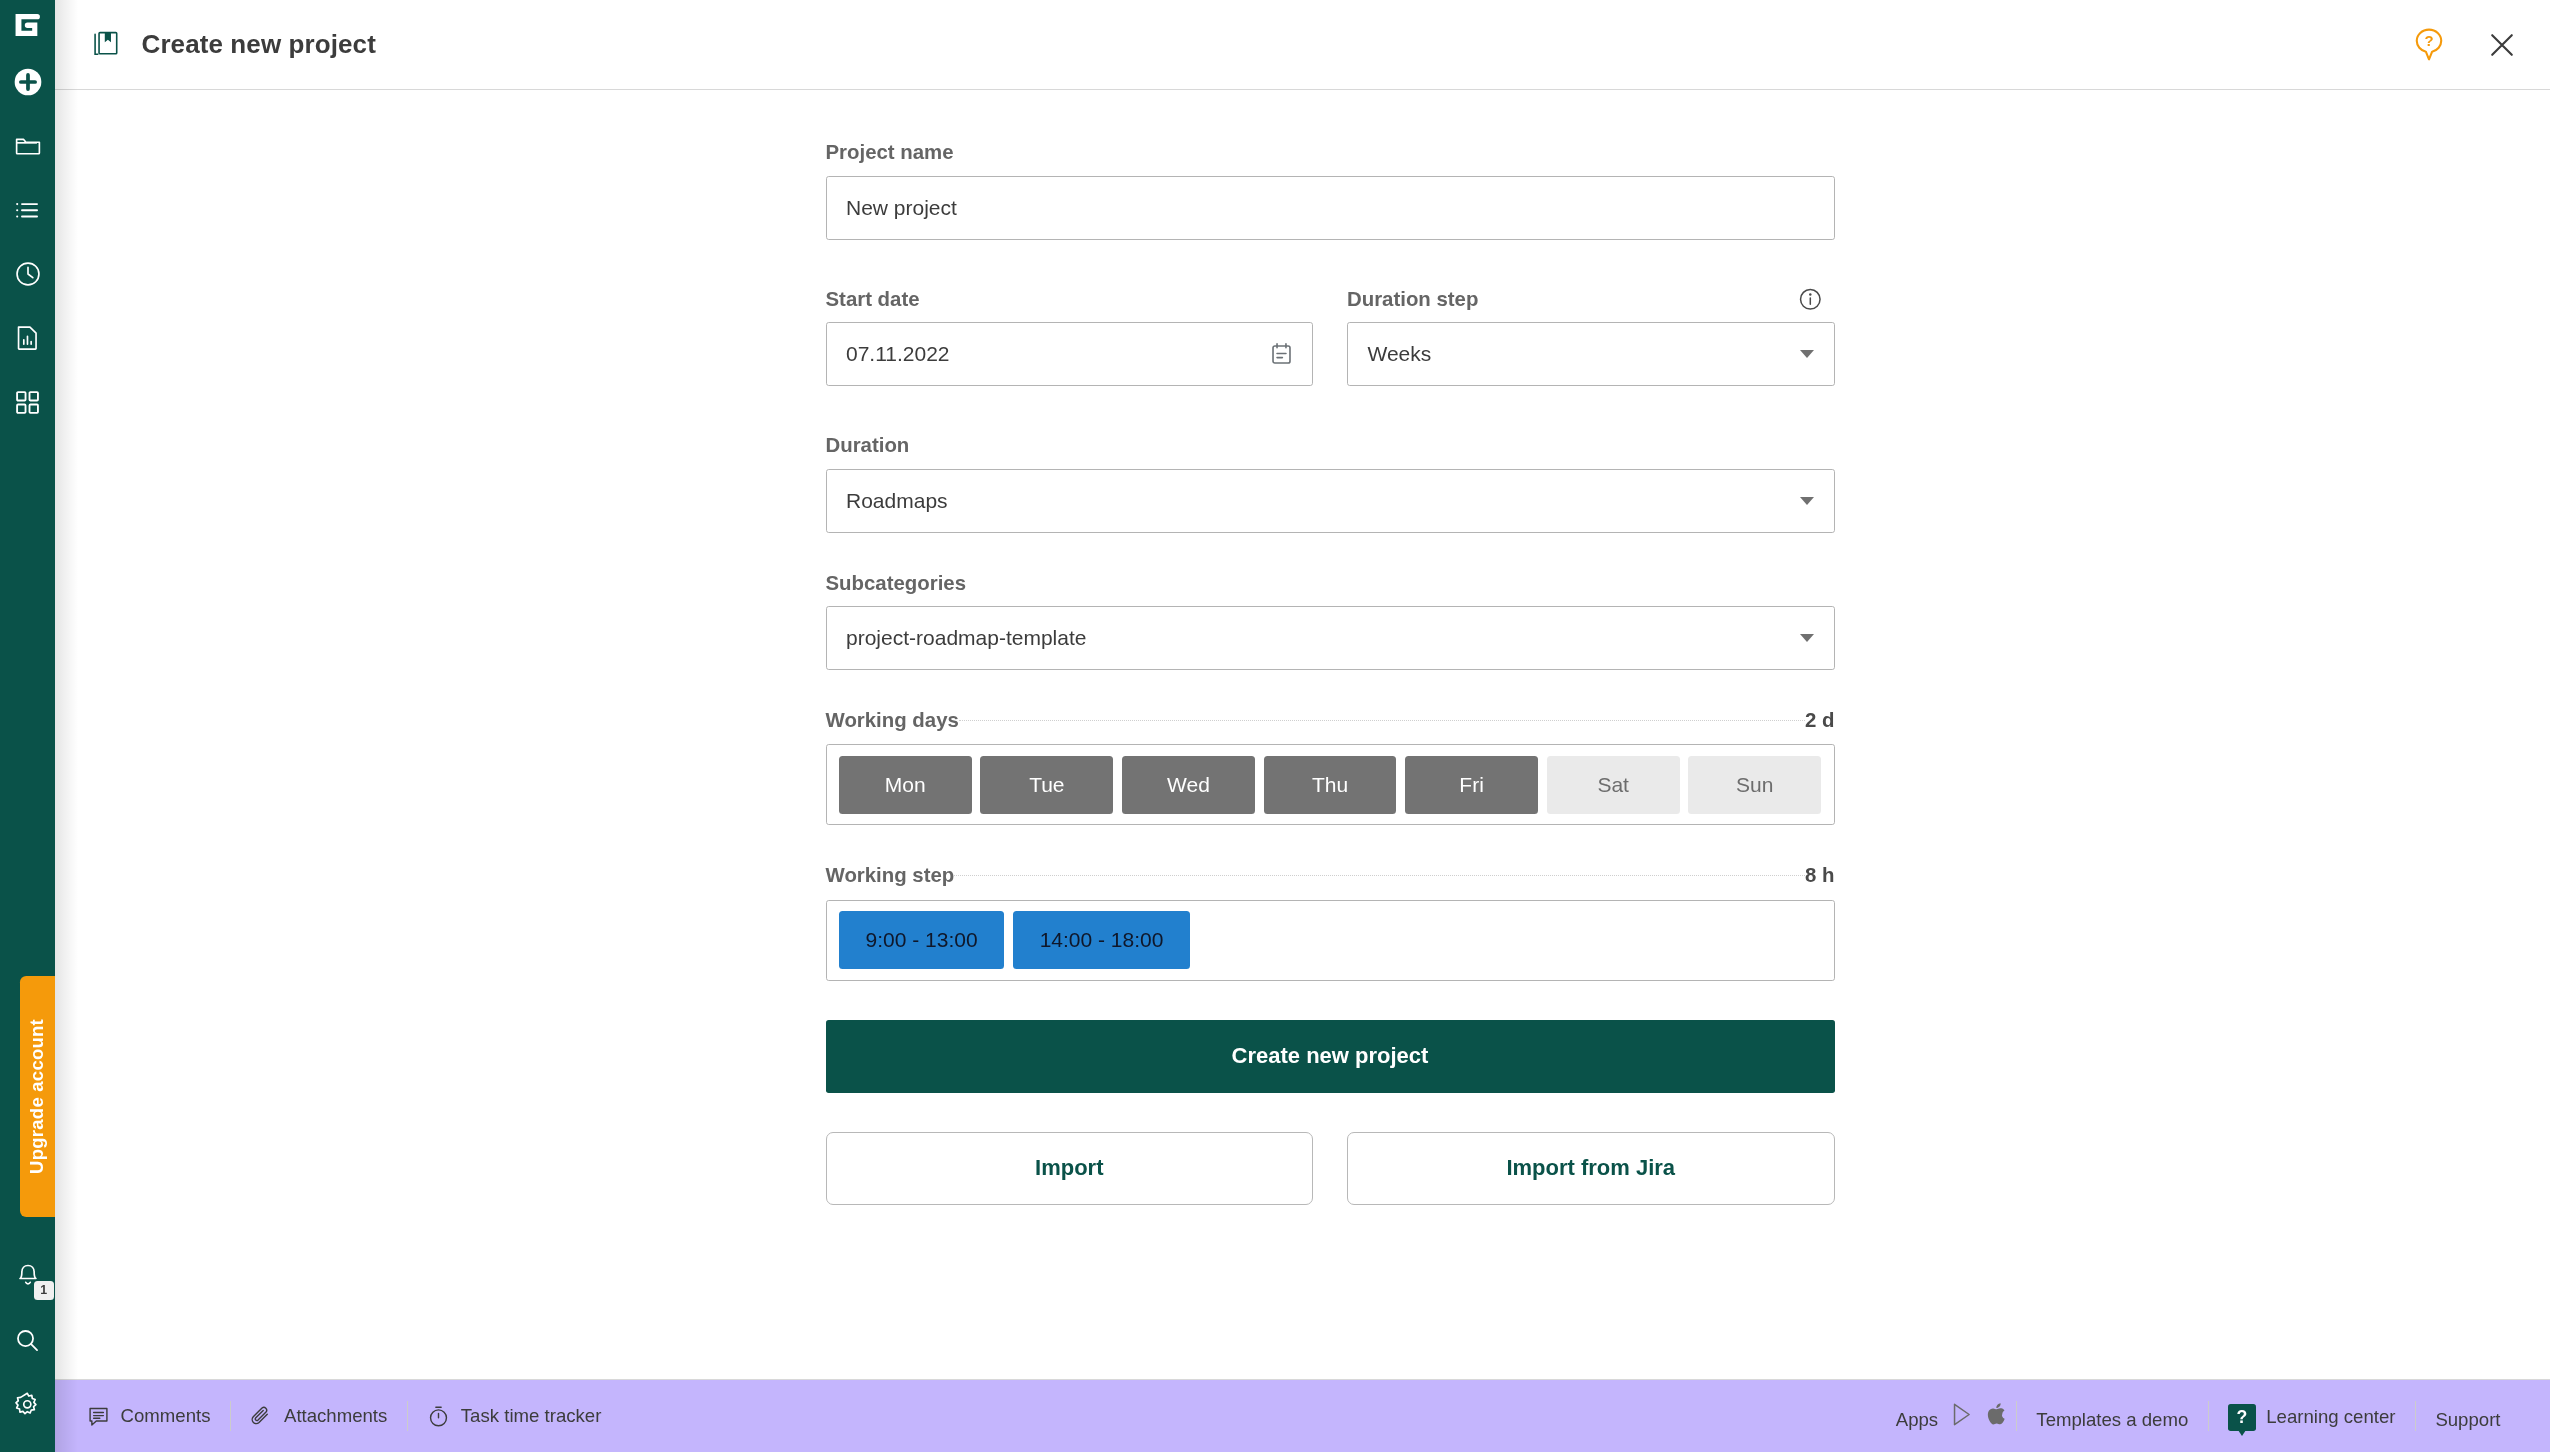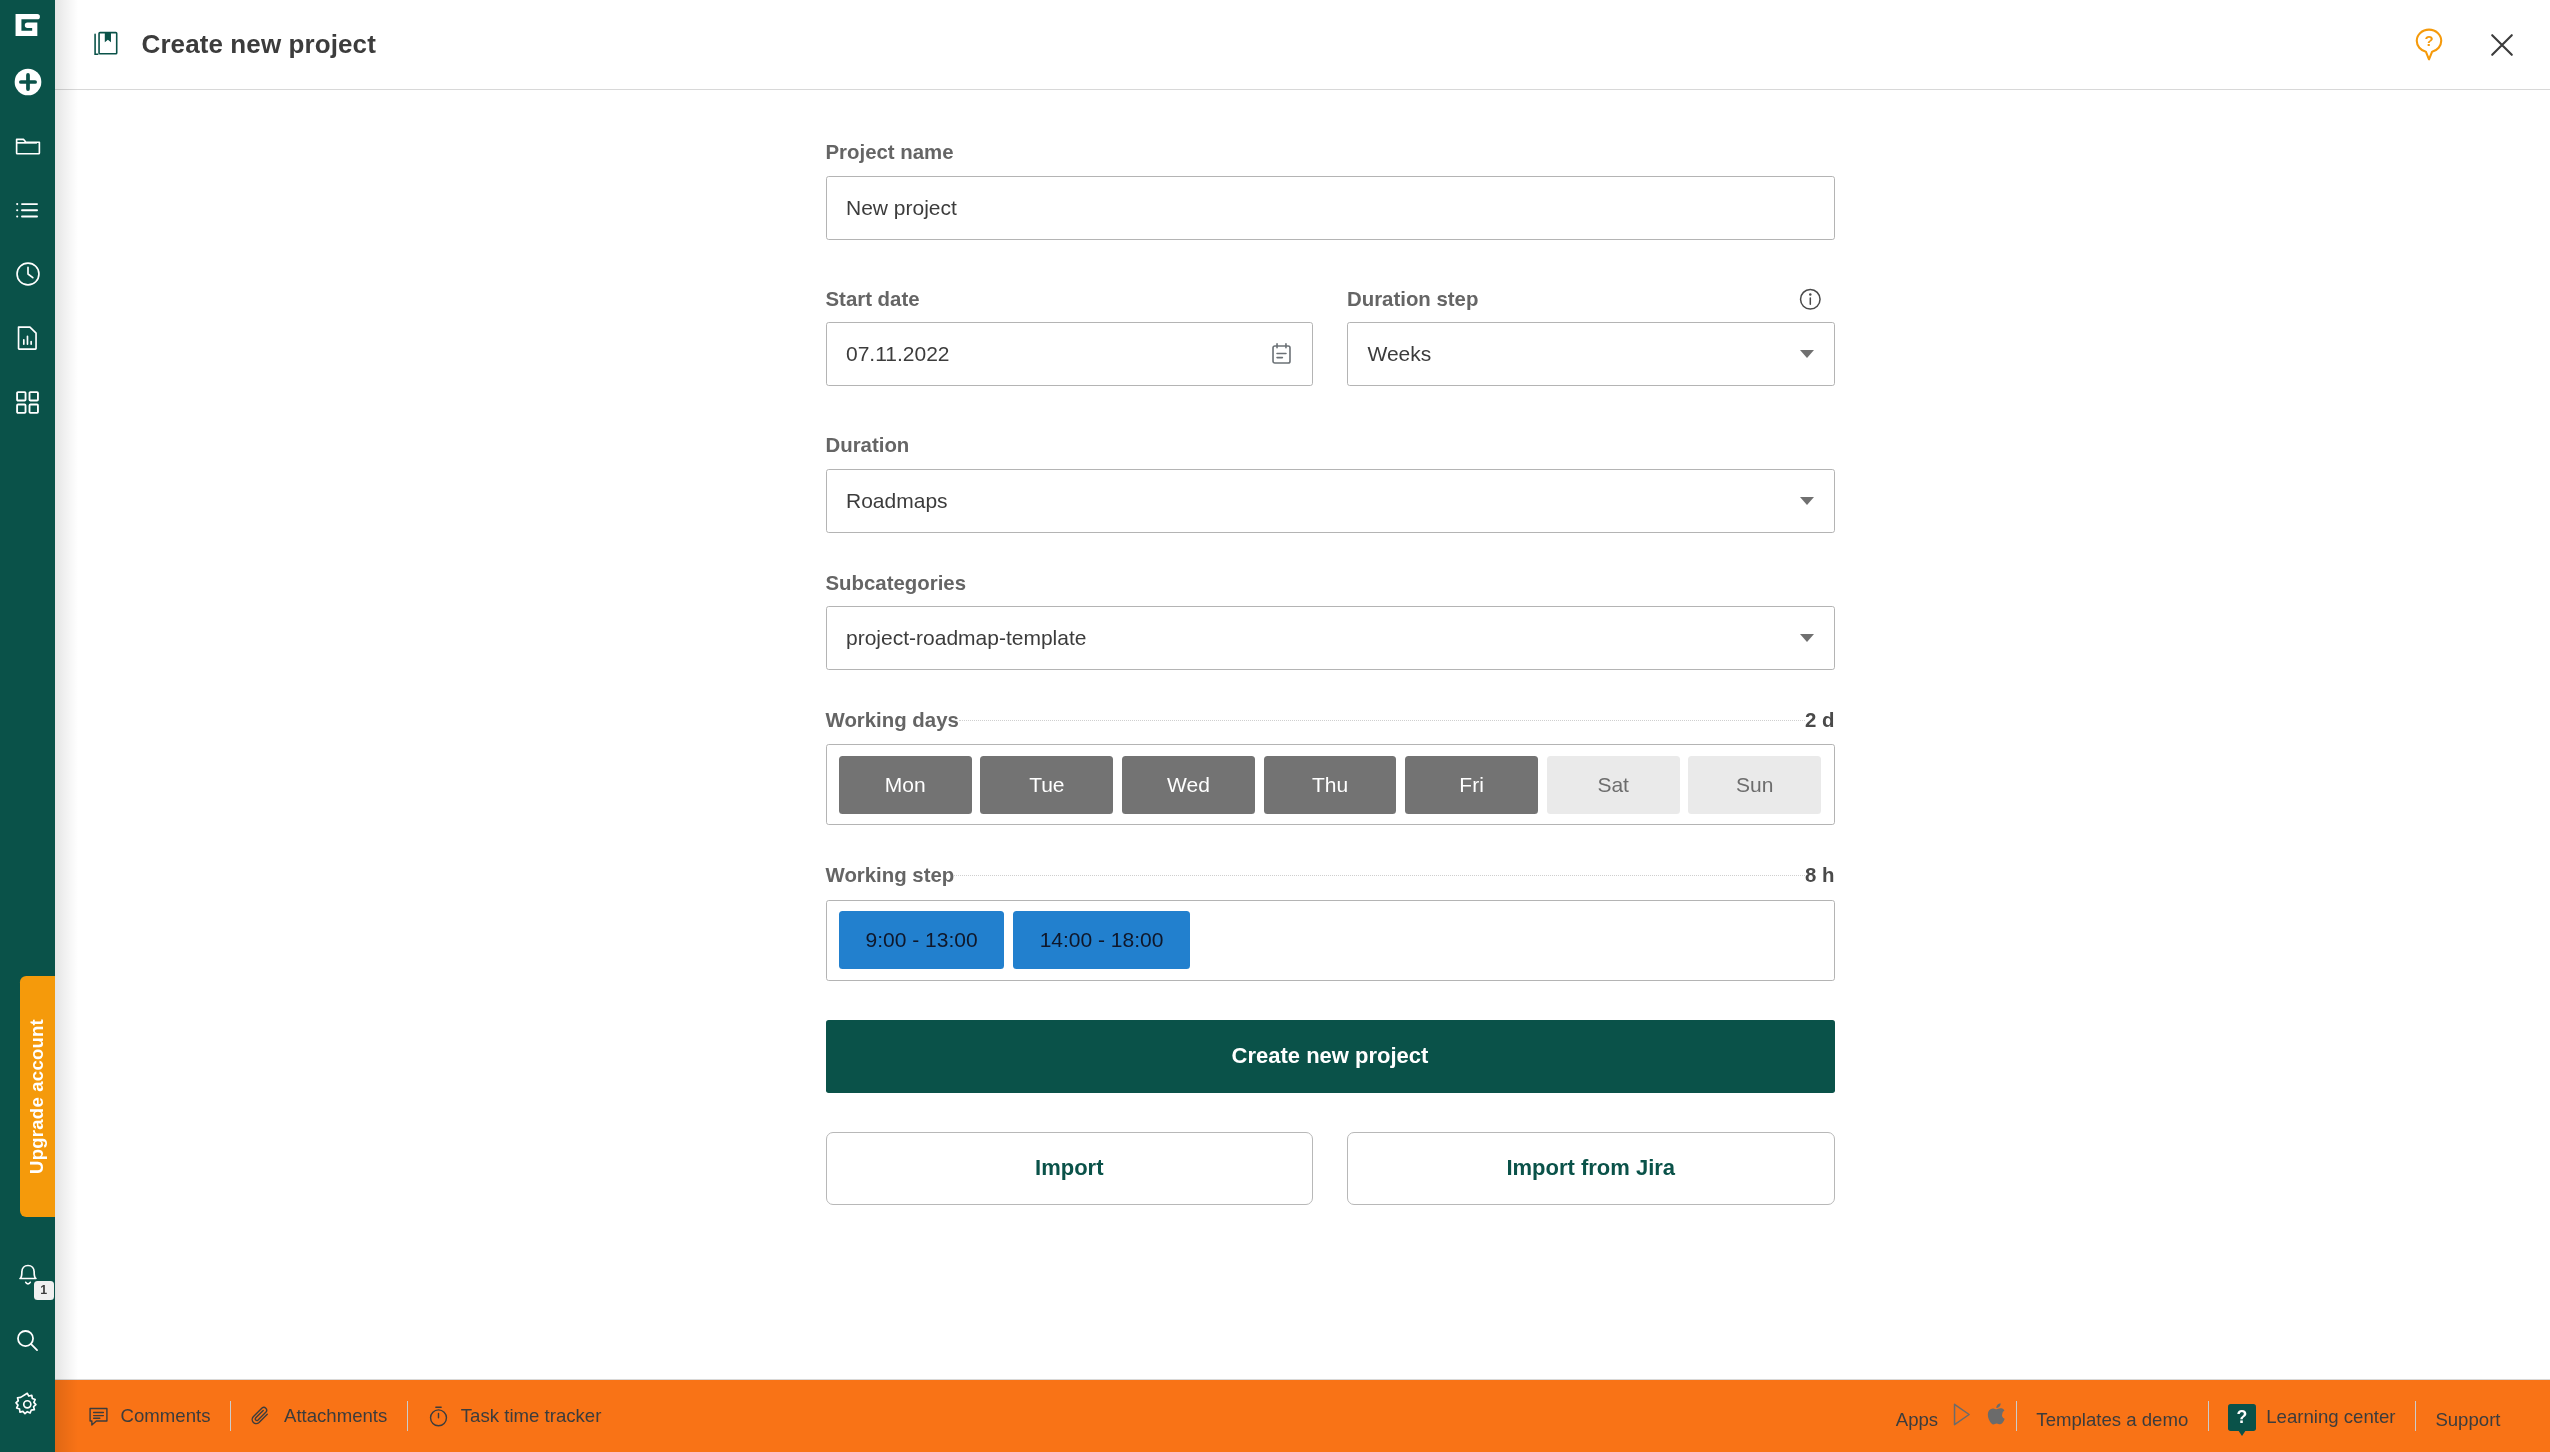--- a/index.html
+++ b/index.html
@@ -185,21 +185,21 @@
     cursor: pointer;
     display: flex; align-items: center; justify-content: center;
   }
 
   
   .footer {
     height: 73px; flex: 0 0 73px;
     border-top: 0.9px solid #d8d8d8;
     display: flex; align-items: center;
     padding: 0 30px 0 32px;
-    background: #f97316;
+    background: #c4b5fd;
   }
   .f-group { display: flex; align-items: center; }
   .f-item {
     display: flex; align-items: center; gap: 10.6px;
     font-size: 18.6px; color: #3c3c3c;
     padding: 0 19.5px;
     cursor: pointer;
     white-space: nowrap;
   }
   .f-item:first-child { padding-left: 0; }

